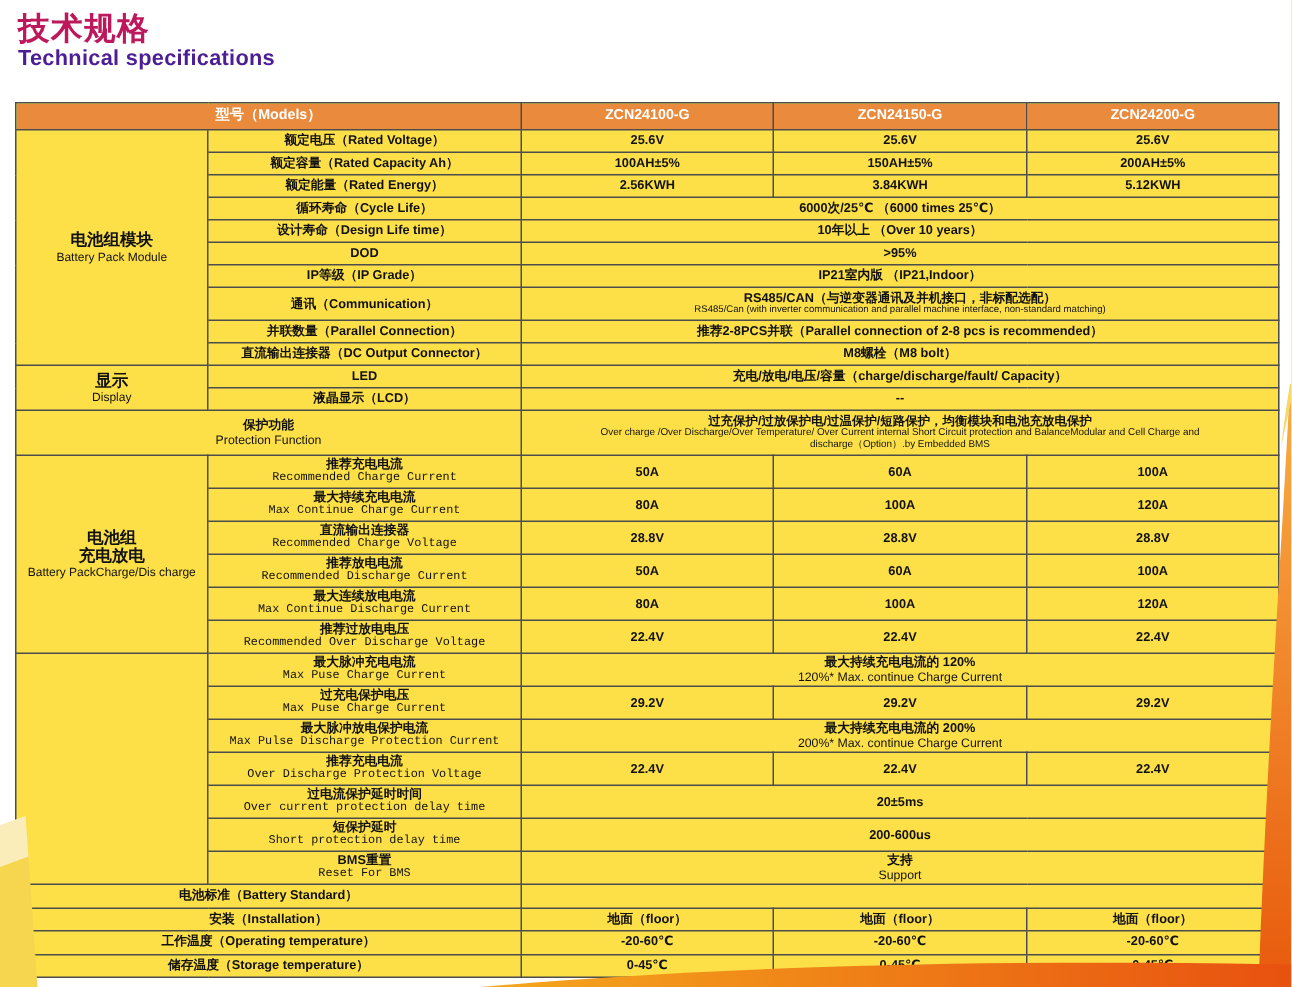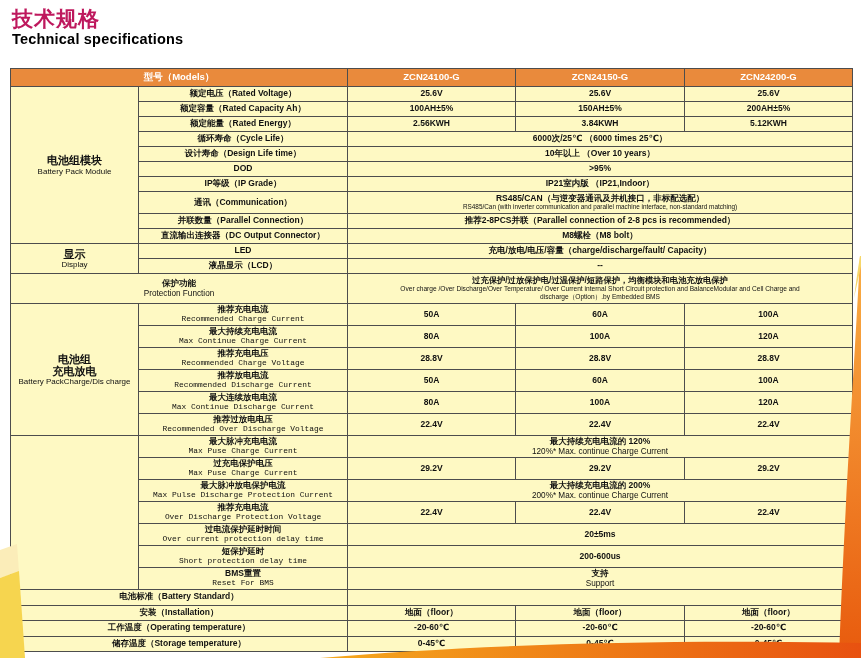--- a/index.html
+++ b/index.html
@@ -2,25 +2,25 @@
 <html><head>
 <meta charset="utf-8">
 <style>
   html,body{margin:0;padding:0;}
   body{
     width:861px;height:658px;position:relative;overflow:hidden;background:#ffffff;
     font-family:"Liberation Sans","DejaVu Sans",sans-serif;color:#111;
     -webkit-font-smoothing:antialiased;
   }
   .title-cn{position:absolute;left:12px;top:5px;font-size:21px;font-weight:bold;color:#be185d;letter-spacing:1px;}
-  .title-en{position:absolute;left:12px;top:31px;font-size:14.5px;font-weight:bold;color:#000000;letter-spacing:.2px;}
+  .title-en{position:absolute;left:12px;top:31px;font-size:14.5px;font-weight:bold;color:#4c1d95;letter-spacing:.2px;}
 
   table.spec{
     position:absolute;left:10px;top:68px;width:842px;z-index:2;
-    border-collapse:collapse;table-layout:fixed;background:#fef9c3;
+    border-collapse:collapse;table-layout:fixed;background:#fde047;
   }
   table.spec td{
     border:1px solid #4d4d4d;padding:0;vertical-align:middle;text-align:center;
     line-height:1.12;overflow:hidden;
   }
   tr.hdr{height:18px;}
   tr.hdr td{background:#E98A3C;color:#fff;font-weight:bold;font-size:9.5px;}
   tr.h15{height:15px;}
   tr.h16{height:15.5px;margin-top:36px;}
   tr.h22{height:22px;}
@@ -165,21 +165,21 @@
     <td class="lbl2">
       <div class="cn">最大持续充电电流</div>
       <div class="en">Max Continue Charge Current</div>
     </td>
     <td class="val">80A</td>
     <td class="val">100A</td>
     <td class="val">120A</td>
   </tr>
   <tr class="h22">
     <td class="lbl2">
-      <div class="cn">推荐充电电压</div>
+      <div class="cn">直流输出连接器</div>
       <div class="en">Recommended Charge Voltage</div>
     </td>
     <td class="val">28.8V</td>
     <td class="val">28.8V</td>
     <td class="val">28.8V</td>
   </tr>
   <tr class="h22">
     <td class="lbl2">
       <div class="cn">推荐放电电流</div>
       <div class="en">Recommended Discharge Current</div>

